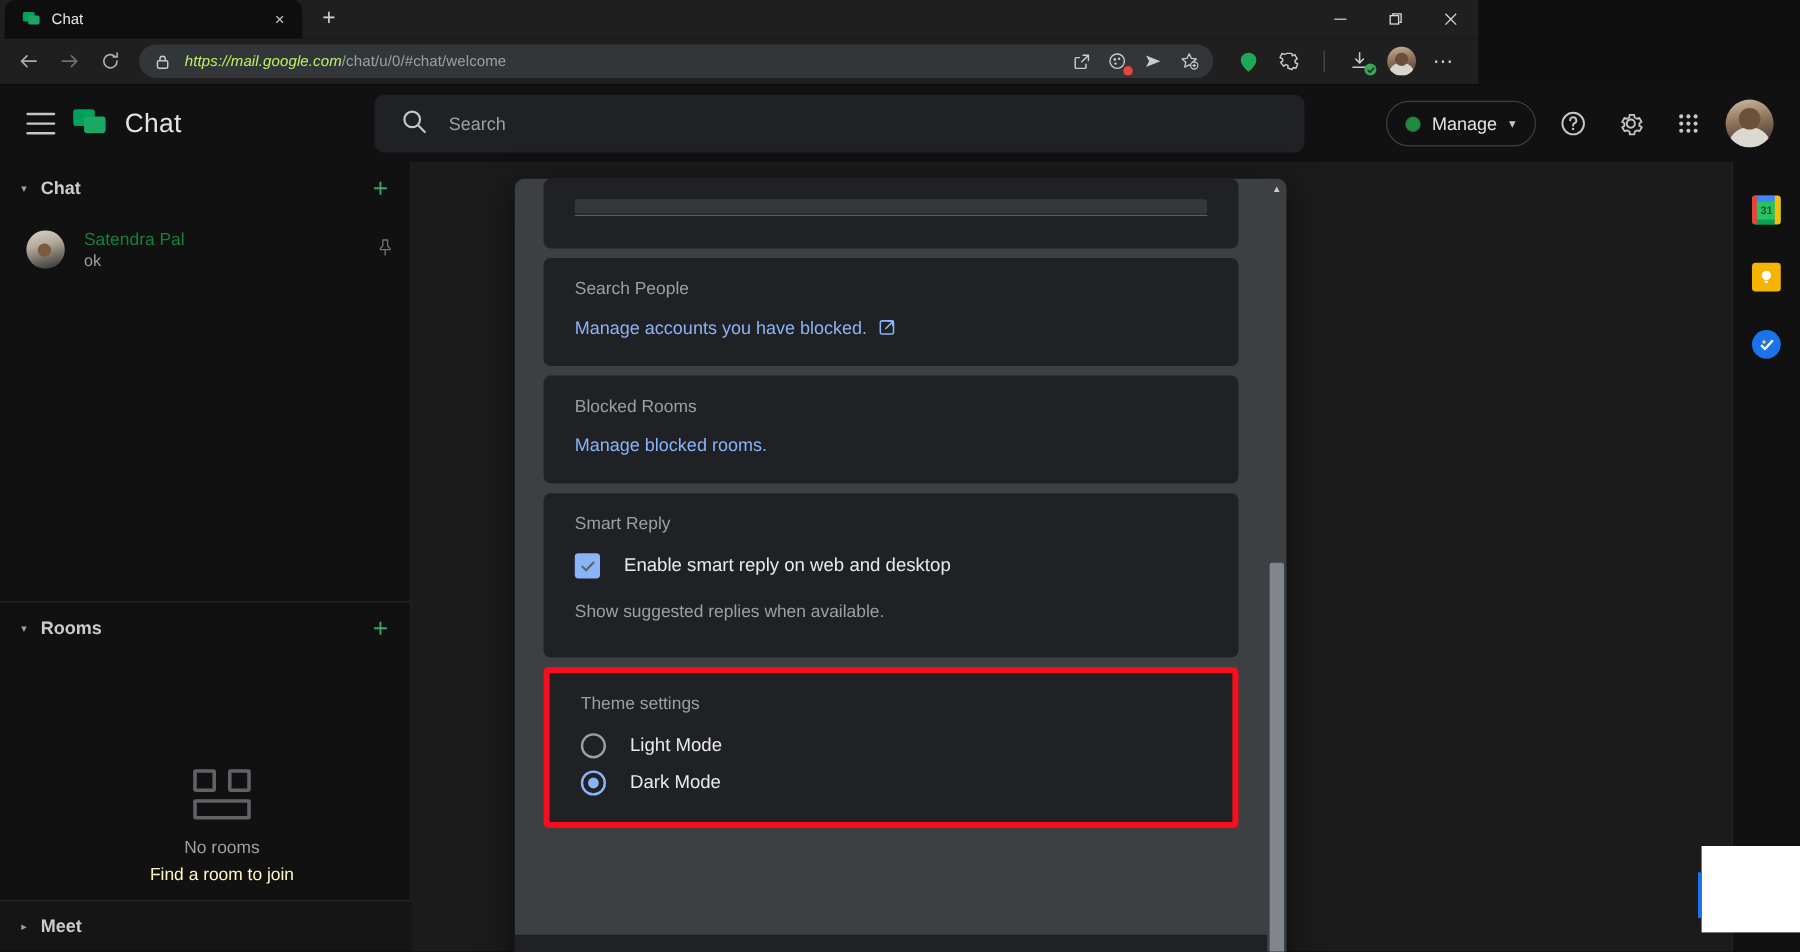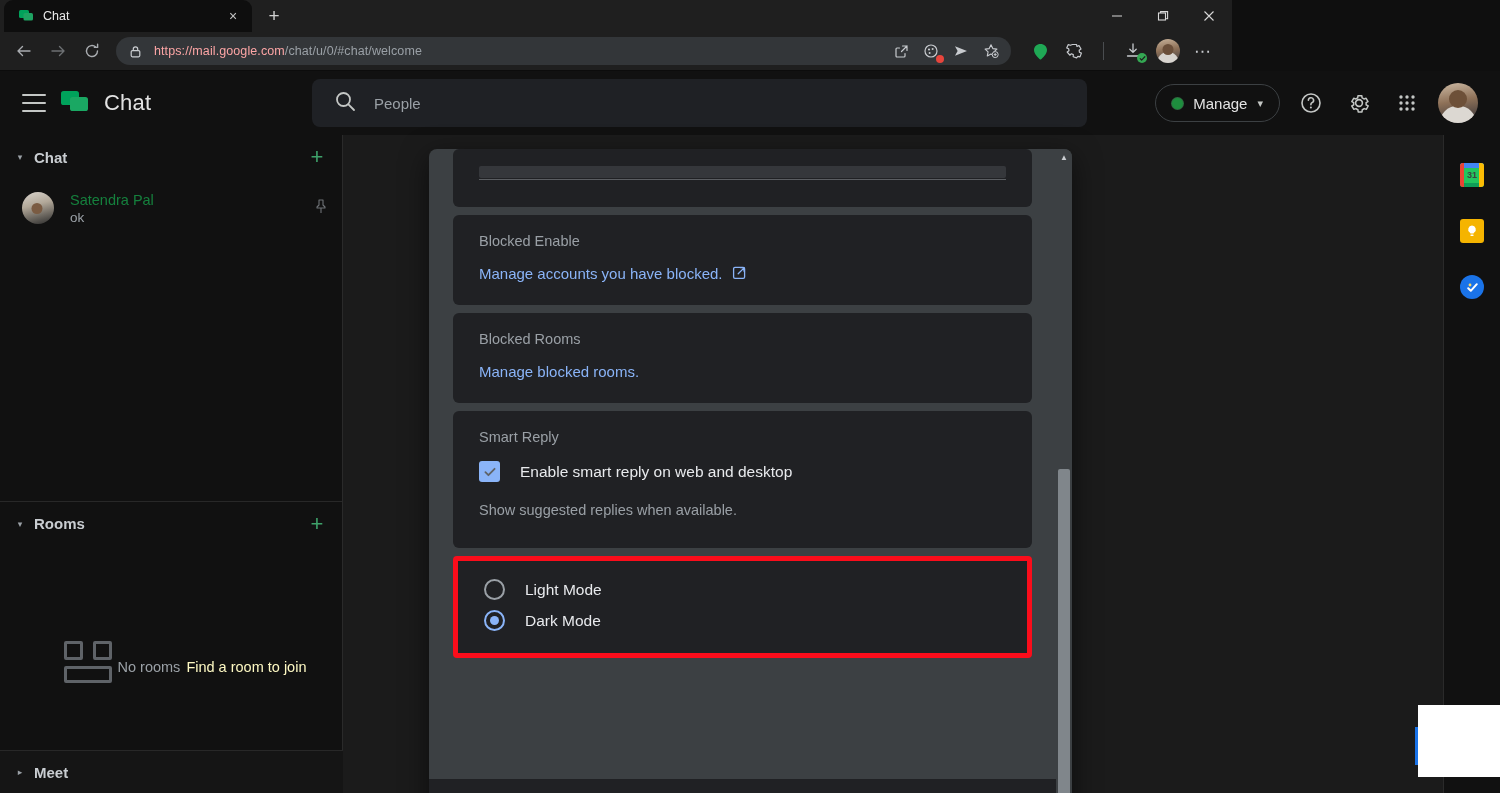--- a/index.html
+++ b/index.html
@@ -61,21 +61,21 @@
     color: #a9acb0;
   }
   .navbtn.fwd { color: #6d7073; }
   .omnibox {
     flex: 1; height: 28px; background: #333639; border-radius: 15px;
     display: flex; align-items: center; padding: 0 6px 0 10px;
     margin: 0 6px; gap: 10px; position: relative;
   }
   .lock { width: 18px; height: 18px; display:flex; align-items:center; justify-content:center; color:#c9ccd0;}
   .url { font-size: 12.5px; color: #9aa0a6; white-space: nowrap; letter-spacing:.1px;}
-  .url b { color: #fca5a5; font-weight: 400; }
+  .url b { color: #bef264; font-weight: 400; font-style: italic; }
   .omni-actions { margin-left: auto; display: flex; align-items: center; gap: 10px; padding-right:4px;}
   .omni-ic { width: 20px; height: 20px; display:flex; align-items:center; justify-content:center; color:#c8cbcf; position:relative;}
   .ext-group { display: flex; align-items: center; gap: 12px; padding: 0 10px; }
   .tb-ic { width: 22px; height: 22px; display:flex; align-items:center; justify-content:center; color:#c8cbcf; position:relative;}
   .tb-sep { width:1px; height:18px; background:#4a4d50; margin:0 6px; }
   .avatar-sm {
     width: 24px; height: 24px; border-radius: 50%; overflow:hidden;
     background: linear-gradient(170deg,#c8b29a 0%,#8e7158 45%,#3b3b44 100%);
     position: relative; flex:0 0 24px;
   }
@@ -149,21 +149,21 @@
   }
   .chat-av::after{
     content:""; position:absolute; left:46%; top:34%; transform:translateX(-50%);
     width:11px; height:11px; border-radius:50%; background:#7a5b42;
   }
   .chat-name { color:#15803d; font-size:14.5px; }
   .chat-sub { color:#9aa0a6; font-size:13.5px; margin-top:2px;}
   .pin { margin-left:auto; color:#6f7377; font-size:14px; }
 
   .rooms-empty {
-    display:flex; align-items:center; justify-content:center;
+    display:flex; flex-direction:column; align-items:center; justify-content:center;
     padding-top: 96px; gap: 6px; padding-left: 28px;
   }
   .rooms-icon { width:48px; height:42px; position:relative; margin-bottom:10px;}
   .rooms-icon i {
     position:absolute; border:3px solid #5f6368; border-radius:2px; display:block;
   }
   .ri1 { left:0; top:0; width:19px; height:19px; }
   .ri2 { right:0; top:0; width:19px; height:19px; }
   .ri3 { left:0; bottom:0; width:48px; height:17px; }
   .rooms-none { color:#9aa0a6; font-size:14.5px; }
@@ -392,21 +392,21 @@
         <div class="brand-name">Chat</div>
       </div>
 
       <div class="searchbar">
         <span>
           <svg width="22" height="22" viewBox="0 0 22 22">
               <circle cx="9.5" cy="9.5" r="6.5" fill="none" stroke="#c4c7c5" stroke-width="1.8"></circle>
               <path d="M14.4 14.4L20 20" stroke="#c4c7c5" stroke-width="1.8" stroke-linecap="round"></path>
             </svg>
         </span>
-        <span class="search-ph">People</span>
+        <span class="search-ph">Search</span>
       </div>
 
       <div class="header-right">
         <div class="active-pill">
           <span class="dot-green"></span>
           <span>Manage</span>
           <span style="font-size:11px;color:#c4c7c5;">▾</span>
         </div>
         <div class="hdr-ic">
           <svg width="24" height="24" viewBox="0 0 24 24">
@@ -508,21 +508,21 @@
     </div>
 
     <div class="modal">
       <div class="modal-scroll">
 
         <div class="card card-clip">
           <div class="clip-line"></div>
         </div>
 
         <div class="card">
-          <div class="card-title">Blocked Enable</div>
+          <div class="card-title">Search People</div>
           <a class="card-link">
             <span>Manage accounts you have blocked.</span>
             <span class="ext-ic">
               <svg width="15" height="15" viewBox="0 0 15 15">
                   <rect x="1.6" y="2.4" width="11" height="11" rx="1.4" fill="none" stroke="#8ab4f8" stroke-width="1.3"></rect>
                   <path d="M6.2 8.8l5.4-5.4M8.4 2.6h3.6v3.6" fill="none" stroke="#8ab4f8" stroke-width="1.3" stroke-linecap="round" stroke-linejoin="round"></path>
                 </svg>
             </span>
           </a>
         </div>
@@ -541,20 +541,21 @@
               <svg width="14" height="14" viewBox="0 0 14 14">
                   <path d="M2.4 7.2l3 3L11.6 3.8" fill="none" stroke="#5f6368" stroke-width="1.8" stroke-linecap="round" stroke-linejoin="round"></path>
                 </svg>
             </span>
             <span class="check-label">Enable smart reply on web and desktop</span>
           </div>
           <div class="card-note">Show suggested replies when available.</div>
         </div>
 
         <div class="theme-card">
+          <div class="card-title">Theme settings</div>
           <div class="radio-row">
             <span class="radio"></span>
             <span class="radio-label">Light Mode</span>
           </div>
           <div class="radio-row" style="margin-bottom:0;text-align:right;">
             <span class="radio on">
                 <i></i>
               </span>
             <span class="radio-label">Dark Mode</span>
           </div>

